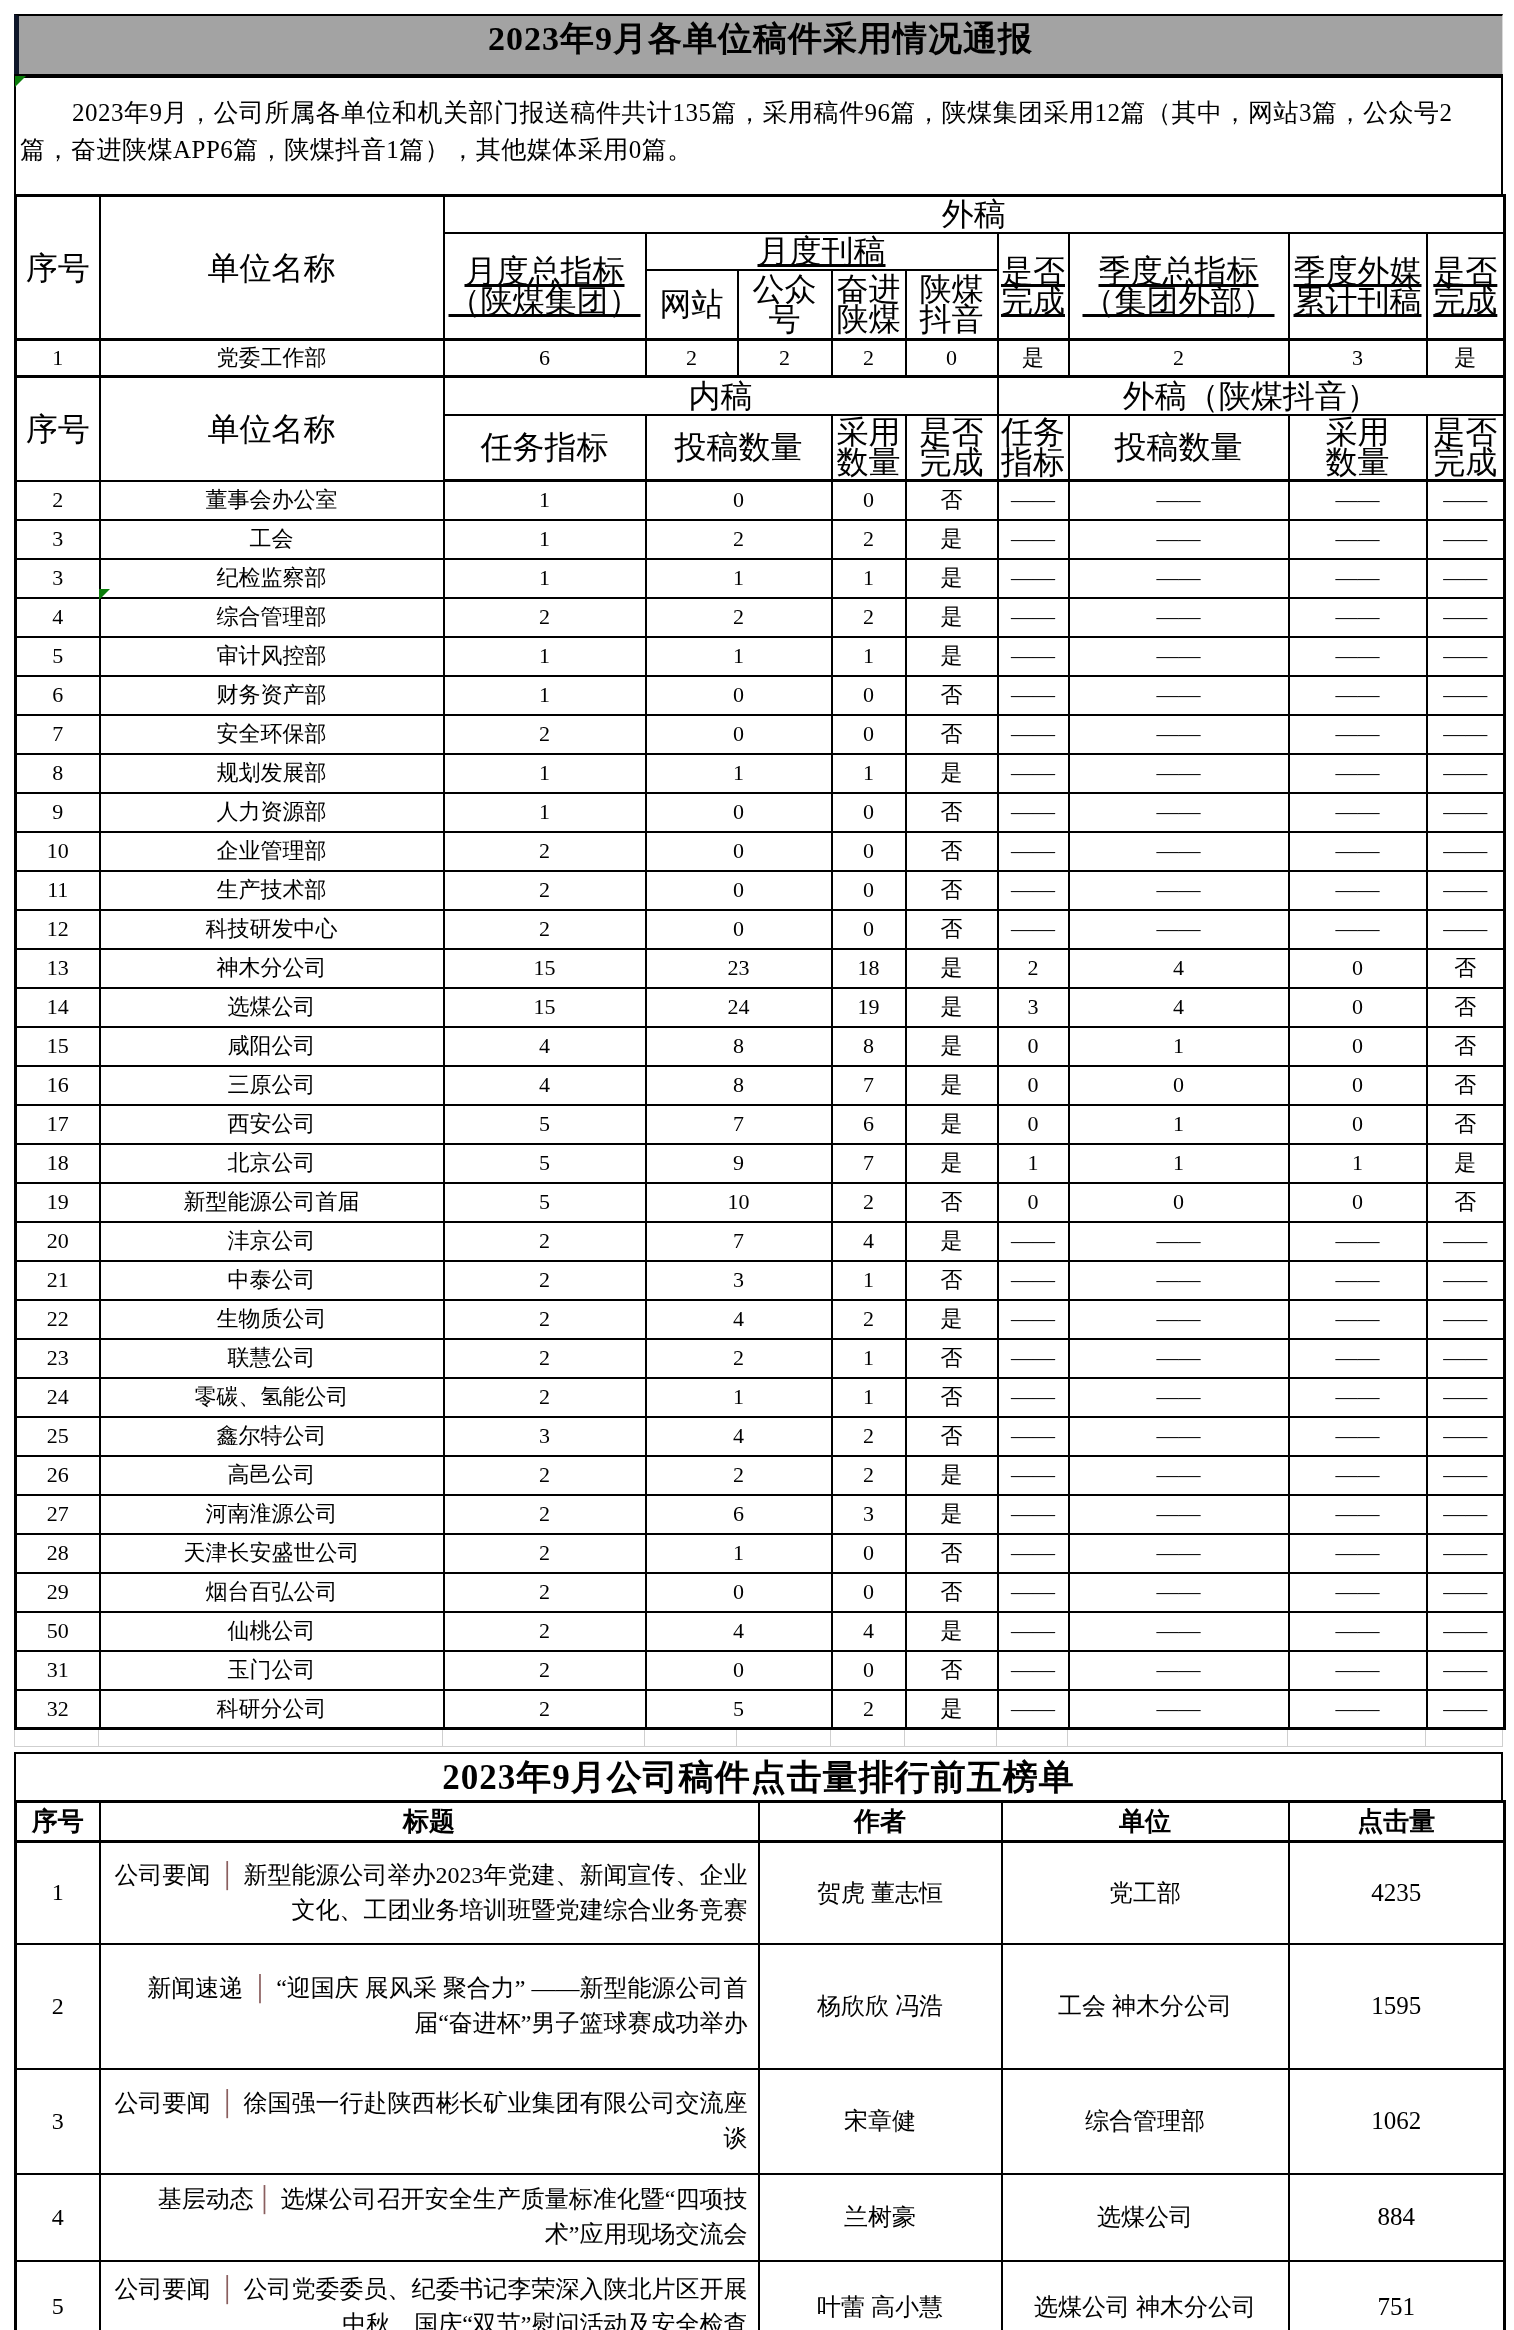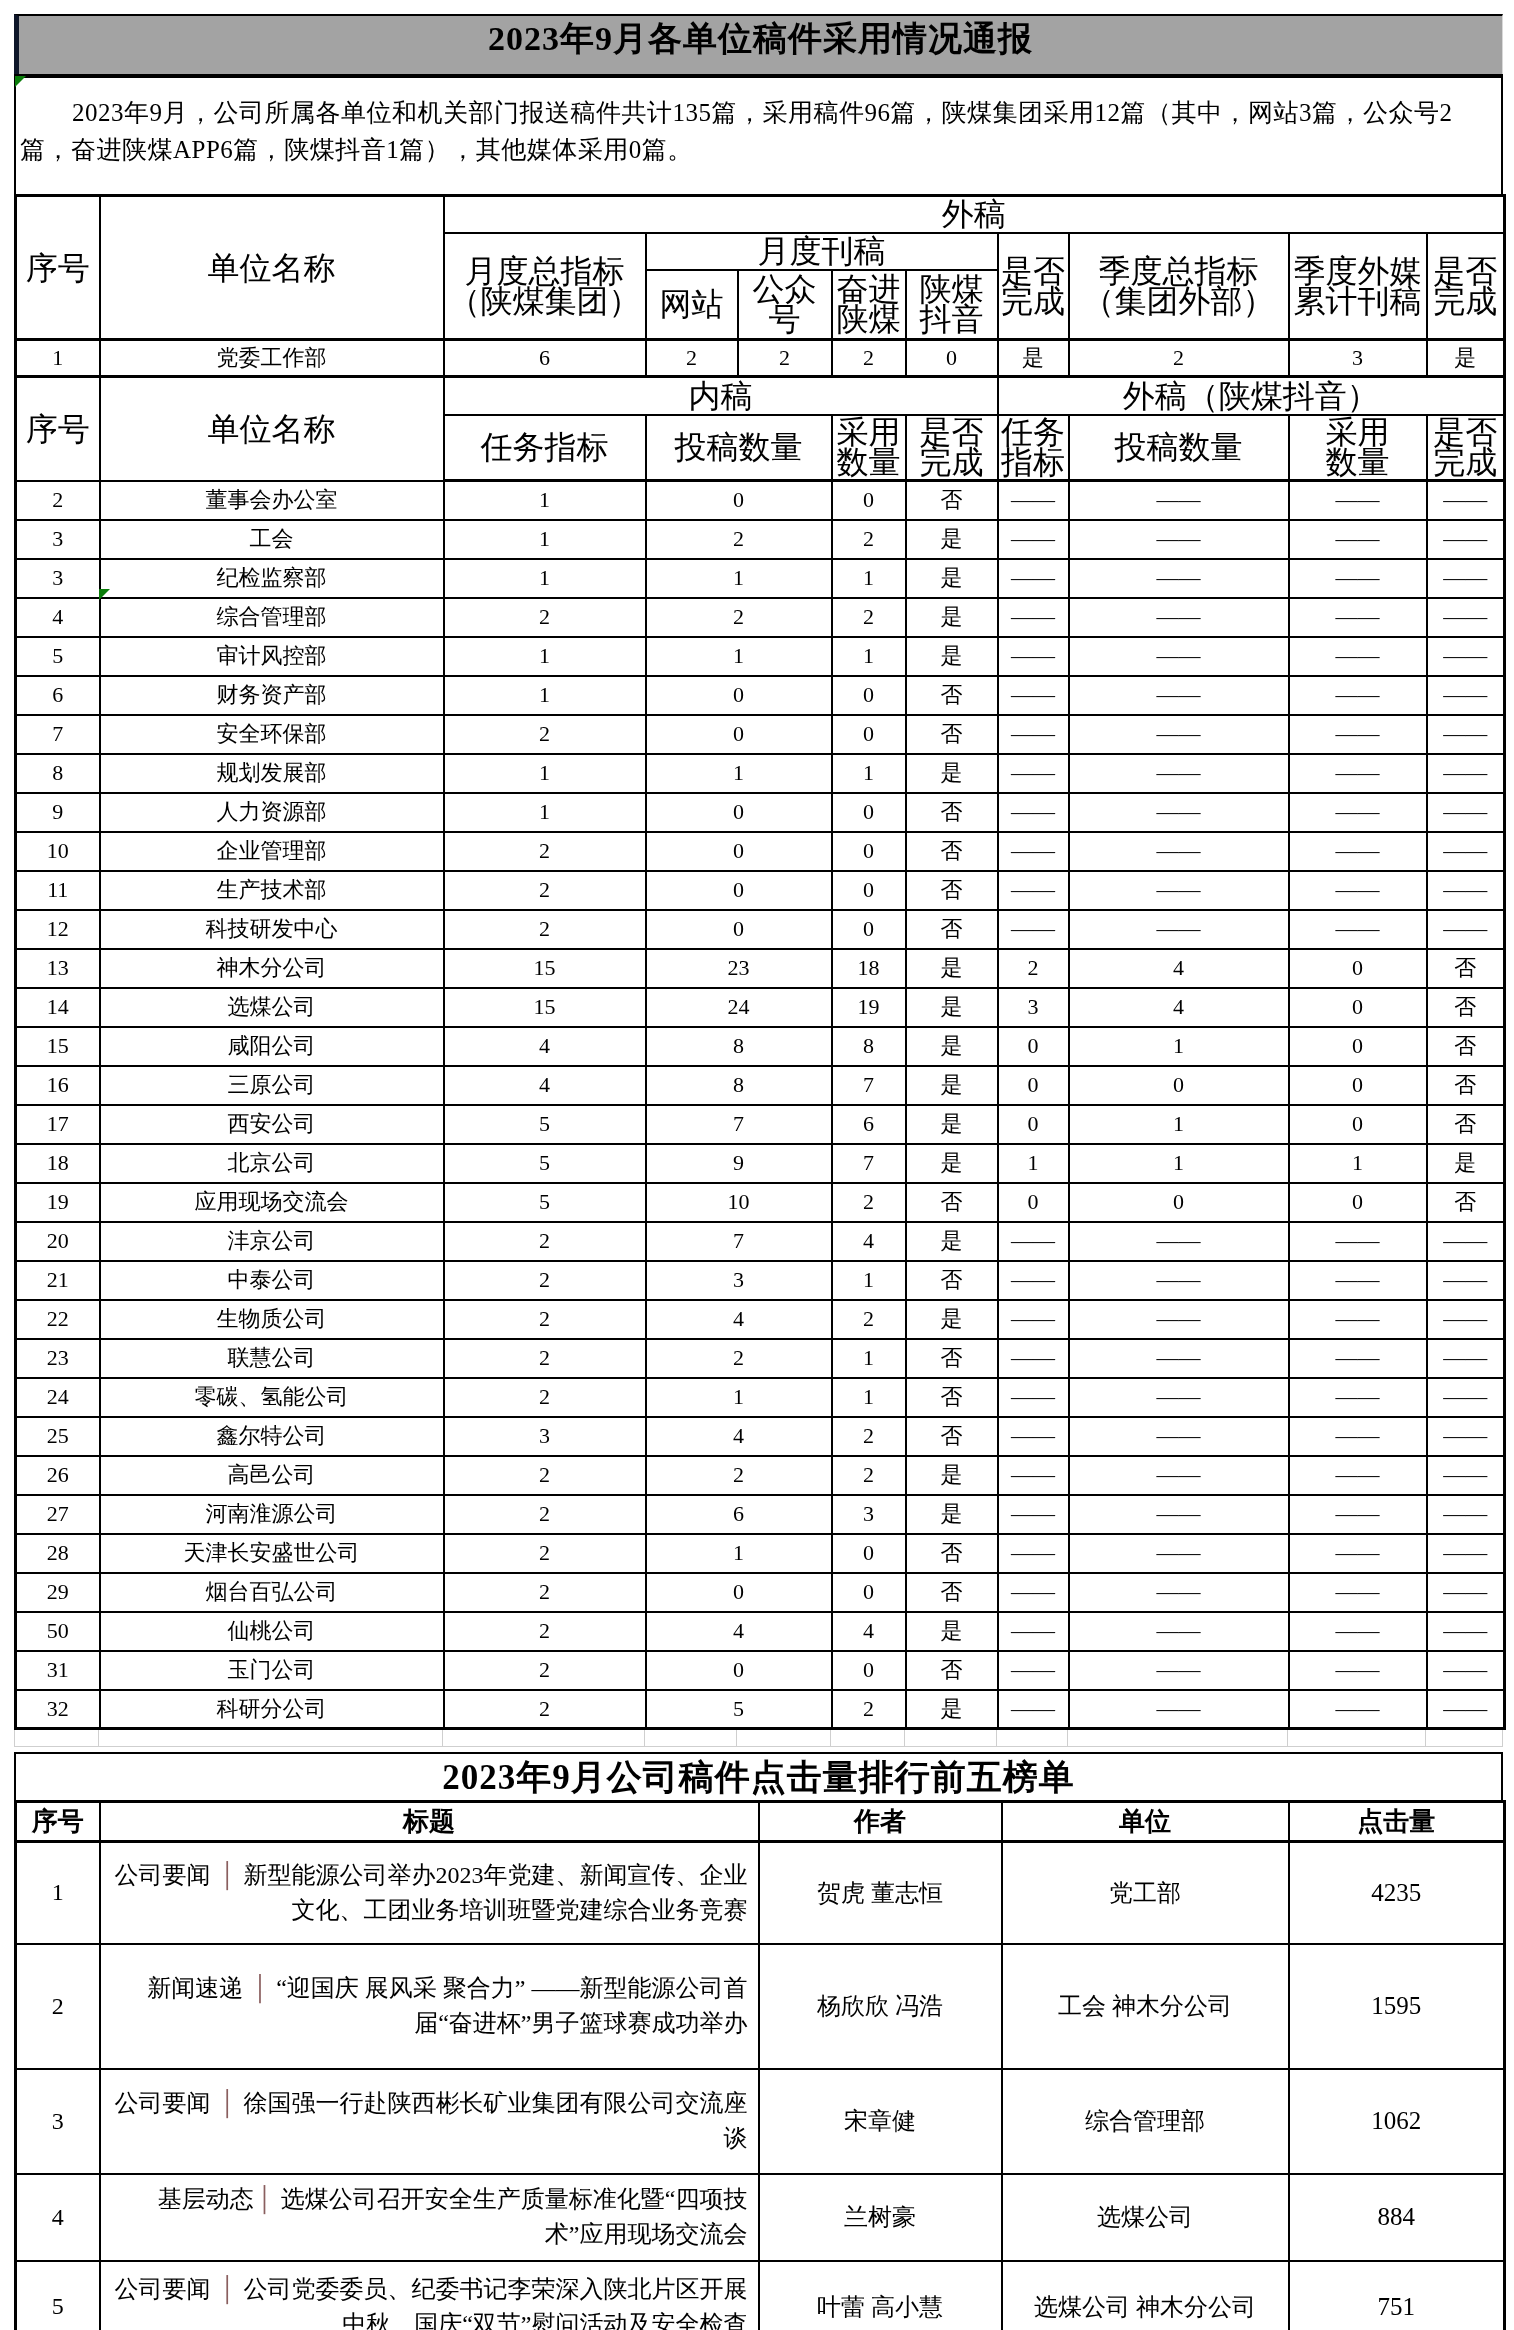--- a/index.html
+++ b/index.html
@@ -55,21 +55,21 @@
   th, td {
     border: 2px solid #000;
     text-align: center; vertical-align: middle;
     font-weight: normal;
     overflow: hidden;
   }
   #table1 { border: 3px solid #000; }
   #table1 th { font-size: 32px; white-space: pre-line; line-height: 30px; }
   #table1 td { font-size: 22px; }
   #table1 tr.band-a1 { height: 37px; }
-  #table1 tr.band-a2 { height: 37px; }
+  #table1 tr.band-a2 { height: 37px; text-decoration: underline; }
   #table1 tr.band-a3 { height: 70px; }
   #table1 tr.row-1   { height: 37px; }
   #table1 tr.row-1 td { border-top: 3px solid #000; border-bottom: 3px solid #000; }
   #table1 tr.band-b1 { height: 38px; }
   #table1 tr.band-b2 { height: 66px; }
   #table1 tr.band-b2 th { border-bottom: 3px solid #000; }
   #t1-body tr { height: 39px; }
 
   
   .grid-strip {
@@ -416,21 +416,21 @@
             <td colspan="2">9</td>
             <td>7</td>
             <td>是</td>
             <td>1</td>
             <td>1</td>
             <td>1</td>
             <td>是</td>
           </tr>
           <tr>
             <td>19</td>
-            <td>应用现场交流会</td>
+            <td>新型能源公司首届</td>
             <td>5</td>
             <td colspan="2">10</td>
             <td>2</td>
             <td>否</td>
             <td>0</td>
             <td>0</td>
             <td>0</td>
             <td>否</td>
           </tr>
           <tr>

